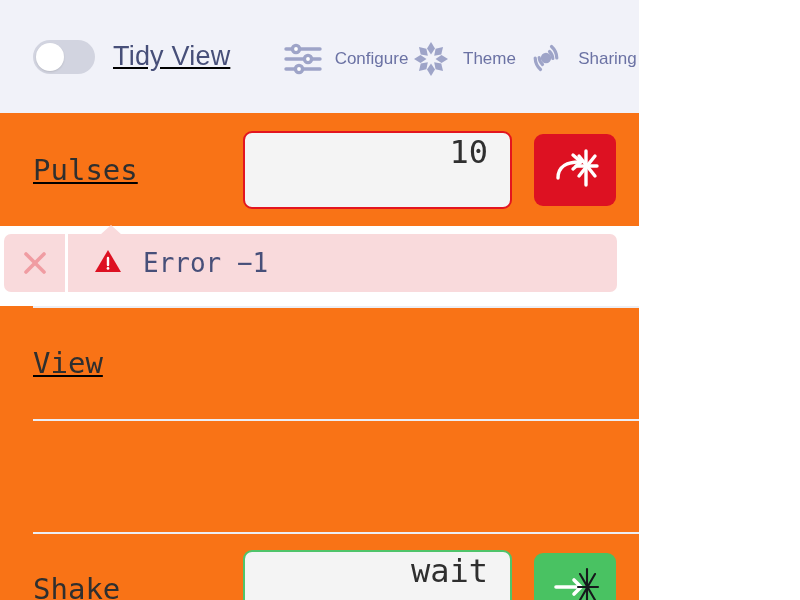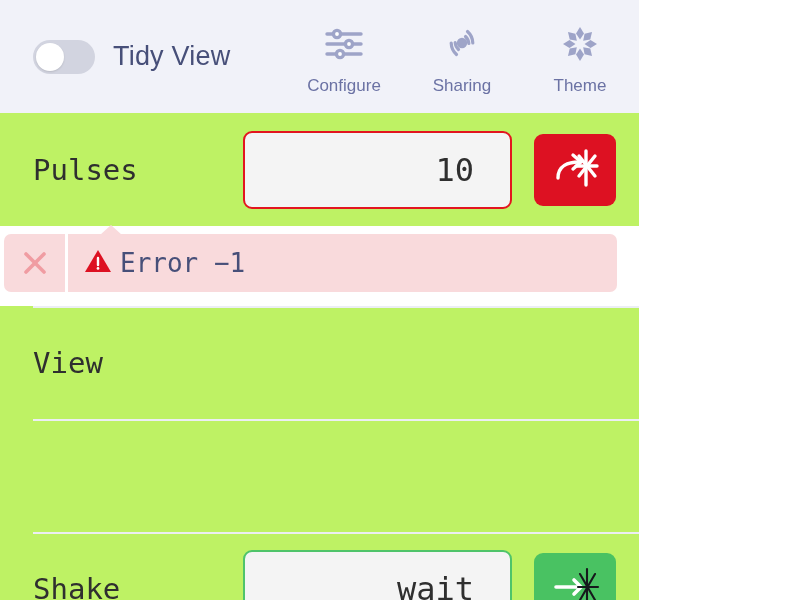--- a/index.html
+++ b/index.html
@@ -2,21 +2,21 @@
 <html><head>
 <meta charset="utf-8">
 <style>
   * { box-sizing: border-box; margin: 0; padding: 0; }
   html, body {
     width: 800px; height: 600px;
     overflow: hidden;
     background: #ffffff;
     font-family: "Liberation Sans", sans-serif;
   }
-  #app { position: relative; width: 639px; height: 600px; overflow: hidden; }
+  #app { position: relative; width: 639px; height: 600px; overflow: hidden; text-decoration: underline; }
 
   
   .header {
     position: relative;
     height: 113px;
     background: #f1f2f9;
     display: flex;
     align-items: center;
     padding: 0 0 0 33px;
   }
@@ -47,39 +47,38 @@
     position: absolute;
     right: 0; top: 0;
     height: 113px;
     display: flex;
     align-items: center;
   }
   .tool {
     width: 118px;
     height: 113px;
     display: flex;
-    flex-direction: column;
     align-items: center;
     justify-content: center;
     gap: 9px;
     padding-top: 4px;
   }
   .tool .glyph { height: 46px; display: flex; align-items: center; justify-content: center; }
   .tool .caption {
     font-size: 17px;
     color: #6b72a4;
     white-space: nowrap;
   }
   .row {
     position: relative;
     height: 113px;
     display: flex;
     align-items: center;
     padding-left: 33px;
-    background: #bef264;
+    background: #f97316;
   }
   .row + .row::before,
   .row.with-rule::before {
     content: "";
     position: absolute;
     left: 33px; right: 0; top: 0;
     height: 2px;
     background: #eceef4;
   }
   .row-label {
@@ -98,23 +97,23 @@
     gap: 22px;
     padding-right: 23px;
   }
   .field {
     width: 269px;
     height: 78px;
     border-radius: 9px;
     background: #f4f4f4;
     border: 2px solid transparent;
     display: flex;
-    align-items: center;
+    align-items: flex-start;
     justify-content: flex-end;
-    padding-right: 36px;
+    padding-right: 22px;
   }
   .field.err { border-color: #e3151f; }
   .field.ok  { border-color: #4fc46a; }
   .field .val {
     font-family: "DejaVu Sans Mono", monospace;
     font-size: 32px;
     color: #2f2f2f;
     white-space: nowrap;
   }
   .actbtn {
@@ -152,22 +151,22 @@
     width: 64px;
     display: flex; align-items: center; justify-content: center;
     border-right: 3px solid #ffffff;
     cursor: pointer;
   }
   .banner .close svg { display: block; }
   .banner .body {
     flex: 1;
     display: flex;
     align-items: center;
-    gap: 8px;
-    padding-left: 16px;
+    gap: 21px;
+    padding-left: 26px;
   }
   .banner .msg {
     font-family: "DejaVu Sans Mono", monospace;
     font-size: 26px;
     color: #474f79;
     white-space: nowrap;
   }
 </style>
 </head>
 <body>
@@ -194,71 +193,71 @@
               <line x1="6" y1="30" x2="40" y2="30"></line>
             </g>
             <g fill="#ffffff" stroke="#9ea4c8" stroke-width="3.4">
               <circle cx="16" cy="10" r="3.6"></circle>
               <circle cx="28" cy="20" r="3.6"></circle>
               <circle cx="19" cy="30" r="3.6"></circle>
             </g>
           </svg>
         </span>
         <span class="caption">Configure</span>
+      </div>
+
+      <div class="tool">
+        <span class="glyph">
+          <svg width="46" height="46" viewBox="0 0 46 46">
+            <g fill="#9ea4c8">
+              <g transform="translate(23,23)">
+                <g transform="rotate(0)">
+                    <path d="M0,-17 L4,-10.5 L0,-4.5 L-4,-10.5 Z"></path>
+                  </g>
+                <g transform="rotate(45)">
+                    <path d="M0,-17 L4,-10.5 L0,-4.5 L-4,-10.5 Z"></path>
+                  </g>
+                <g transform="rotate(90)">
+                    <path d="M0,-17 L4,-10.5 L0,-4.5 L-4,-10.5 Z"></path>
+                  </g>
+                <g transform="rotate(135)">
+                    <path d="M0,-17 L4,-10.5 L0,-4.5 L-4,-10.5 Z"></path>
+                  </g>
+                <g transform="rotate(180)">
+                    <path d="M0,-17 L4,-10.5 L0,-4.5 L-4,-10.5 Z"></path>
+                  </g>
+                <g transform="rotate(225)">
+                    <path d="M0,-17 L4,-10.5 L0,-4.5 L-4,-10.5 Z"></path>
+                  </g>
+                <g transform="rotate(270)">
+                    <path d="M0,-17 L4,-10.5 L0,-4.5 L-4,-10.5 Z"></path>
+                  </g>
+                <g transform="rotate(315)">
+                    <path d="M0,-17 L4,-10.5 L0,-4.5 L-4,-10.5 Z"></path>
+                  </g>
+              </g>
+            </g>
+          </svg>
+        </span>
+        <span class="caption">Theme</span>
       </div>
 
       <div class="tool">
         <span class="glyph">
           <svg width="46" height="46" viewBox="0 0 46 46">
             <g stroke="#9ea4c8" stroke-width="3.2" fill="none" stroke-linecap="round">
               <path d="M28.5,10.5 A16,16 0 0 1 33.8,22"></path>
               <path d="M26.5,15.5 A10.5,10.5 0 0 1 29.8,22.5"></path>
               <path d="M17.5,33.5 A16,16 0 0 1 12.2,22"></path>
               <path d="M19.5,28.5 A10.5,10.5 0 0 1 16.2,21.5"></path>
             </g>
             <circle cx="23" cy="22" r="5.2" fill="#9ea4c8"></circle>
           </svg>
         </span>
         <span class="caption">Sharing</span>
-      </div>
-
-      <div class="tool">
-        <span class="glyph">
-          <svg width="46" height="46" viewBox="0 0 46 46">
-            <g fill="#9ea4c8">
-              <g transform="translate(23,23)">
-                <g transform="rotate(0)">
-                    <path d="M0,-17 L4,-10.5 L0,-4.5 L-4,-10.5 Z"></path>
-                  </g>
-                <g transform="rotate(45)">
-                    <path d="M0,-17 L4,-10.5 L0,-4.5 L-4,-10.5 Z"></path>
-                  </g>
-                <g transform="rotate(90)">
-                    <path d="M0,-17 L4,-10.5 L0,-4.5 L-4,-10.5 Z"></path>
-                  </g>
-                <g transform="rotate(135)">
-                    <path d="M0,-17 L4,-10.5 L0,-4.5 L-4,-10.5 Z"></path>
-                  </g>
-                <g transform="rotate(180)">
-                    <path d="M0,-17 L4,-10.5 L0,-4.5 L-4,-10.5 Z"></path>
-                  </g>
-                <g transform="rotate(225)">
-                    <path d="M0,-17 L4,-10.5 L0,-4.5 L-4,-10.5 Z"></path>
-                  </g>
-                <g transform="rotate(270)">
-                    <path d="M0,-17 L4,-10.5 L0,-4.5 L-4,-10.5 Z"></path>
-                  </g>
-                <g transform="rotate(315)">
-                    <path d="M0,-17 L4,-10.5 L0,-4.5 L-4,-10.5 Z"></path>
-                  </g>
-              </g>
-            </g>
-          </svg>
-        </span>
-        <span class="caption">Theme</span>
       </div>
 
     </div>
   </div>
 
   <div class="row">
     <span class="row-label">Pulses</span>
     <div class="ctrl">
       <div class="field err">
         <span class="val">10</span>

